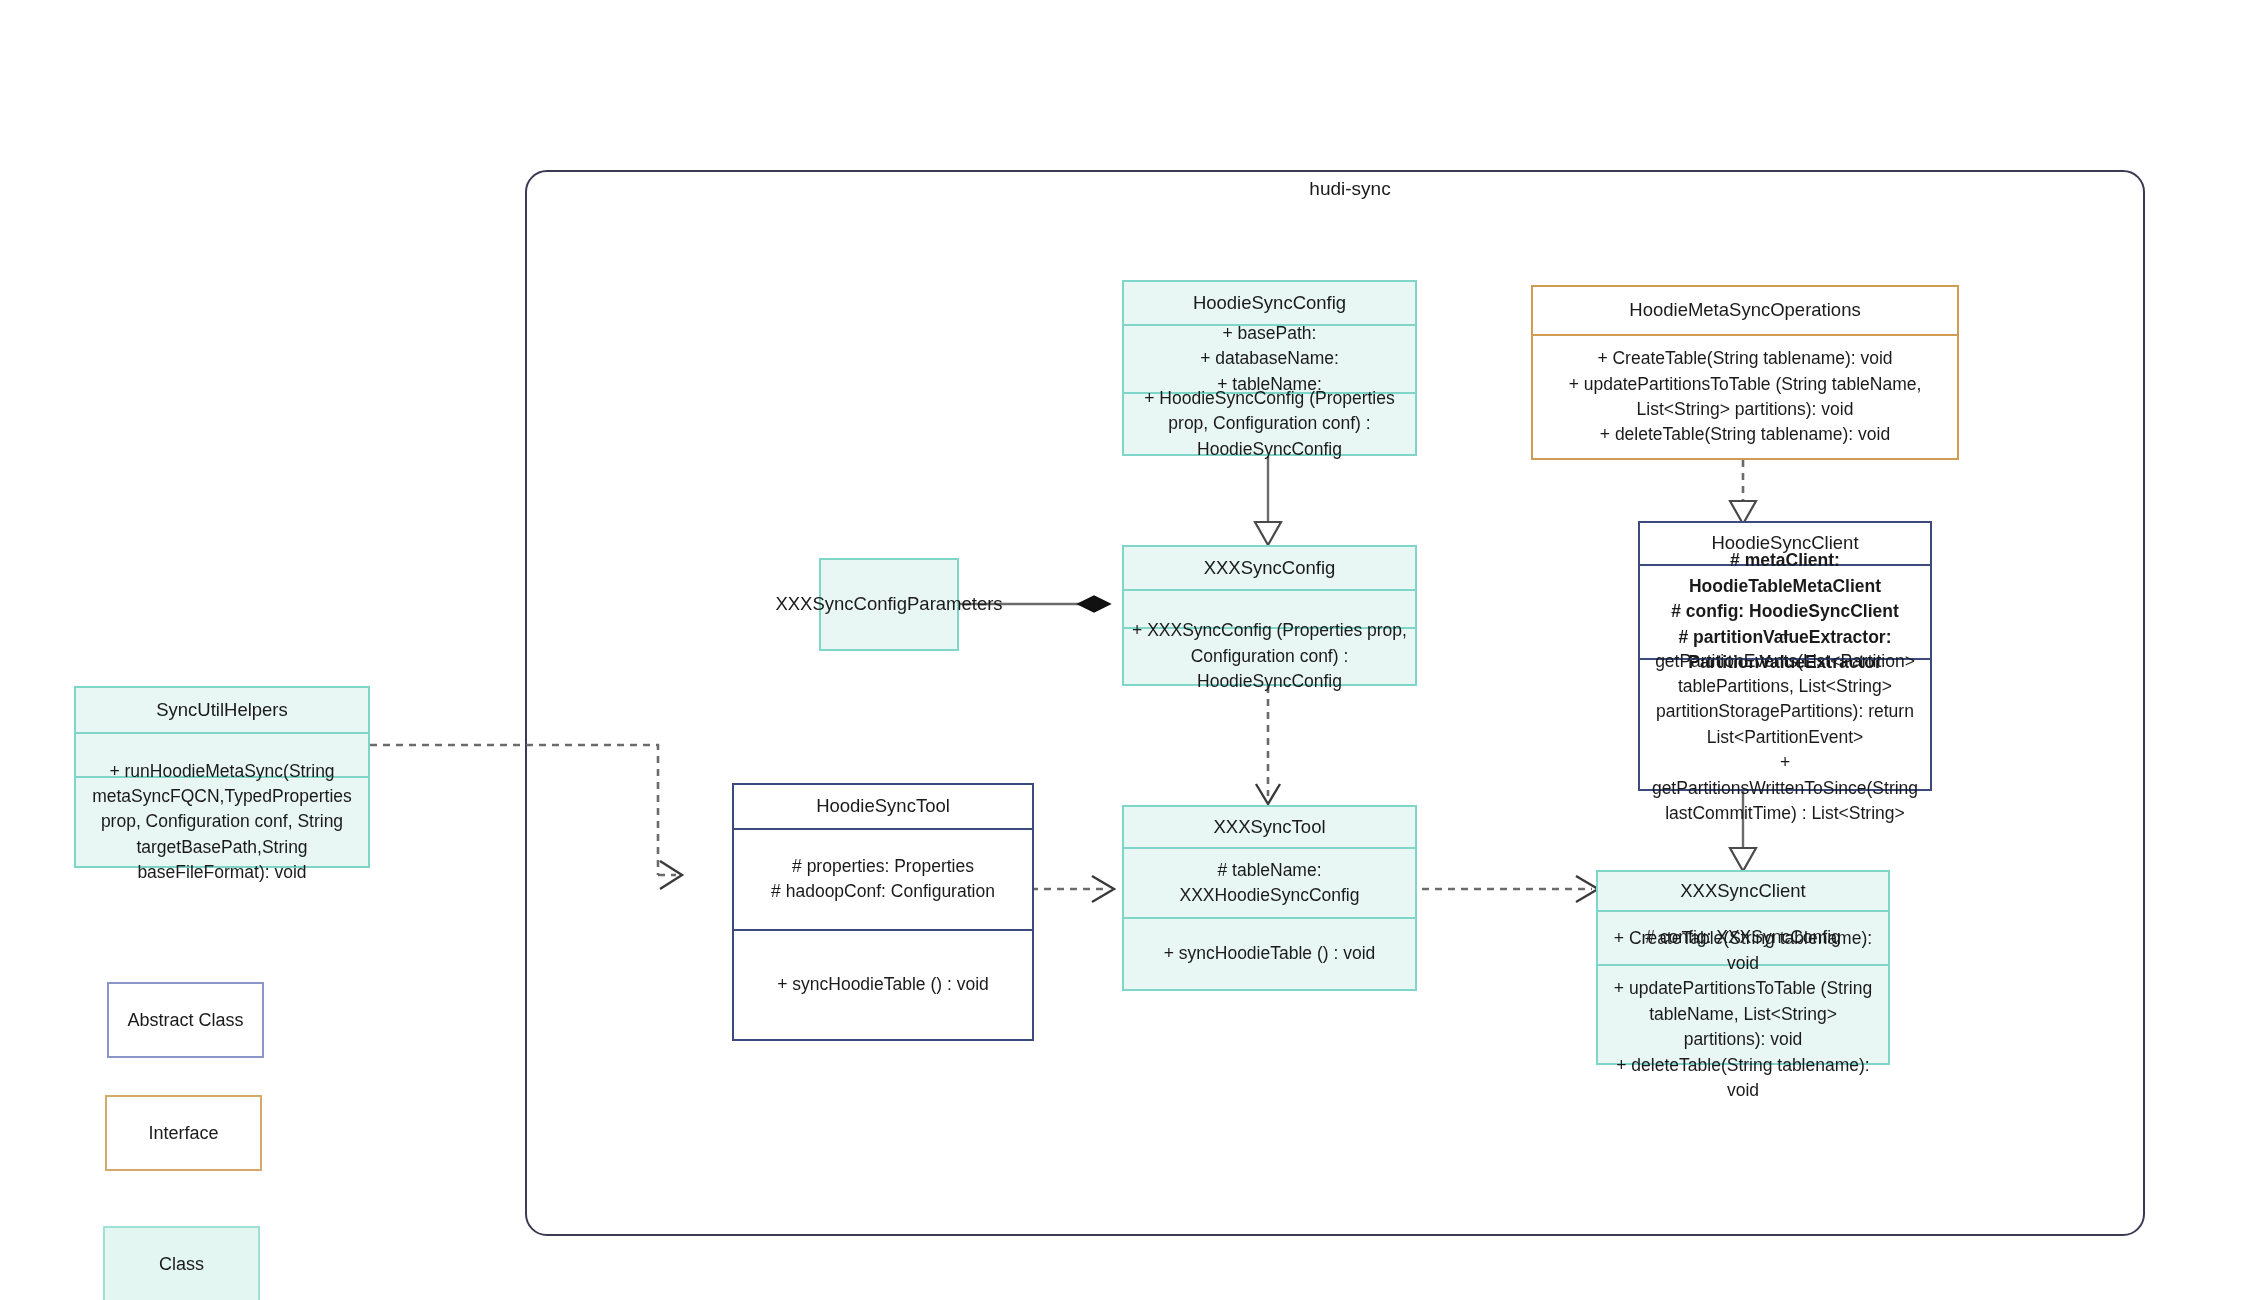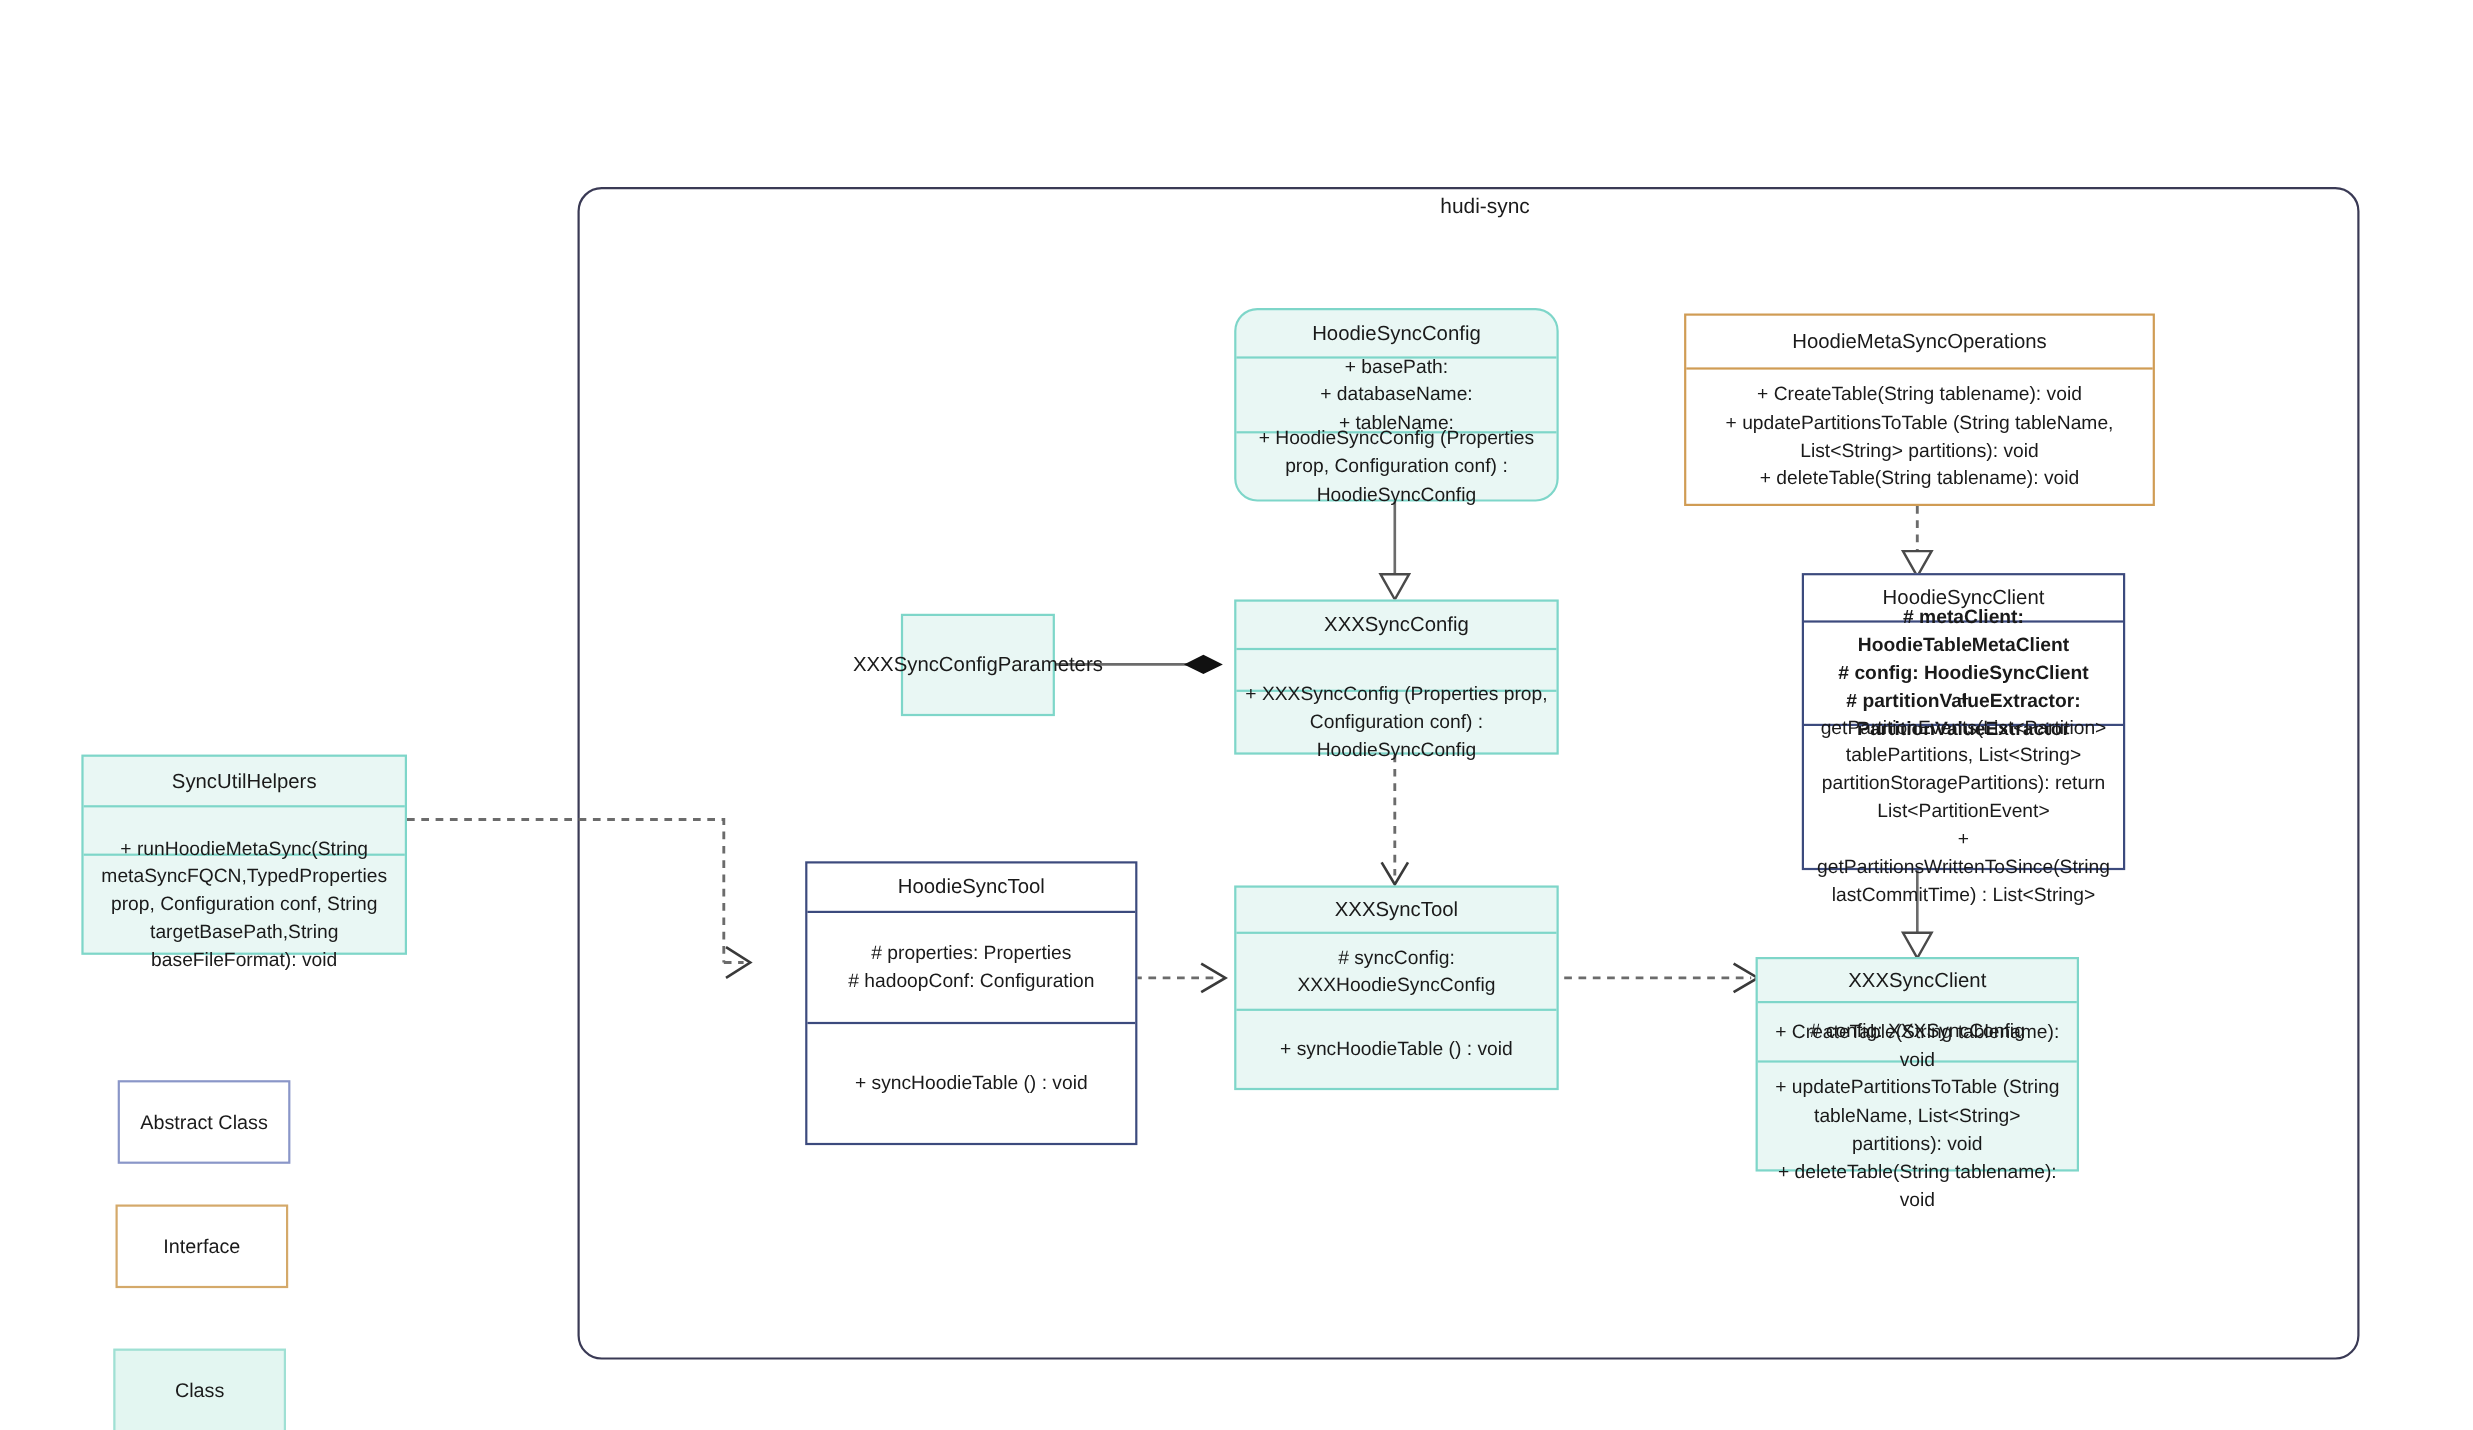--- a/index.html
+++ b/index.html
@@ -154,21 +154,21 @@
       <line class="dash-line" x1="1422" y1="889" x2="1592" y2="889"></line>
       <polyline class="open-arrow" points="1576,876 1598,889 1576,902"></polyline>
     </g>
 
     <g>
       <line class="solid-line" x1="1743" y1="791" x2="1743" y2="853"></line>
       <polygon class="hollow-tri" points="1743,871 1730,848 1756,848"></polygon>
     </g>
   </svg>
 
-  <div class="uml" style="left:1122px; top:280px; width:295px; height:176px;border-radius:21px;">
+  <div class="uml" style="left:1122px; top:280px; width:295px; height:176px;">
     <div class="sect name" style="height:46px;">HoodieSyncConfig</div>
     <div class="sect" style="height:68px;">+    basePath:
 +   databaseName:
 +    tableName:</div>
     <div class="sect" style="height:62px;">+   HoodieSyncConfig (Properties prop, Configuration conf) : HoodieSyncConfig</div>
   </div>
 
   <div class="uml iface" style="left:1531px; top:285px; width:428px; height:175px;">
     <div class="sect name" style="height:48px;">HoodieMetaSyncOperations</div>
     <div class="sect" style="height:127px;">+    CreateTable(String tablename): void
@@ -203,21 +203,21 @@
 
   <div class="uml abstract" style="left:690px; top:783px; width:302px; height:258px;">
     <div class="sect name" style="height:43px;">HoodieSyncTool</div>
     <div class="sect" style="height:102px;">#   properties: Properties
 #   hadoopConf: Configuration</div>
     <div class="sect" style="height:111px;">+   syncHoodieTable () : void</div>
   </div>
 
   <div class="uml" style="left:1122px; top:805px; width:295px; height:186px;">
     <div class="sect name" style="height:40px;">XXXSyncTool</div>
-    <div class="sect" style="height:72px;">#  syncConfig: XXXHoodieSyncConfig</div>
+    <div class="sect" style="height:72px;">#  tableName: XXXHoodieSyncConfig</div>
     <div class="sect" style="height:74px;">+   syncHoodieTable () : void</div>
   </div>
 
   <div class="uml" style="left:1596px; top:870px; width:294px; height:195px;">
     <div class="sect name" style="height:38px;">XXXSyncClient</div>
     <div class="sect" style="height:58px;">#   config: XXXSyncConfig</div>
     <div class="sect" style="height:99px;">+    CreateTable(String tablename): void
 +    updatePartitionsToTable (String tableName, List&lt;String&gt; partitions): void
 +    deleteTable(String tablename): void</div>
   </div>

